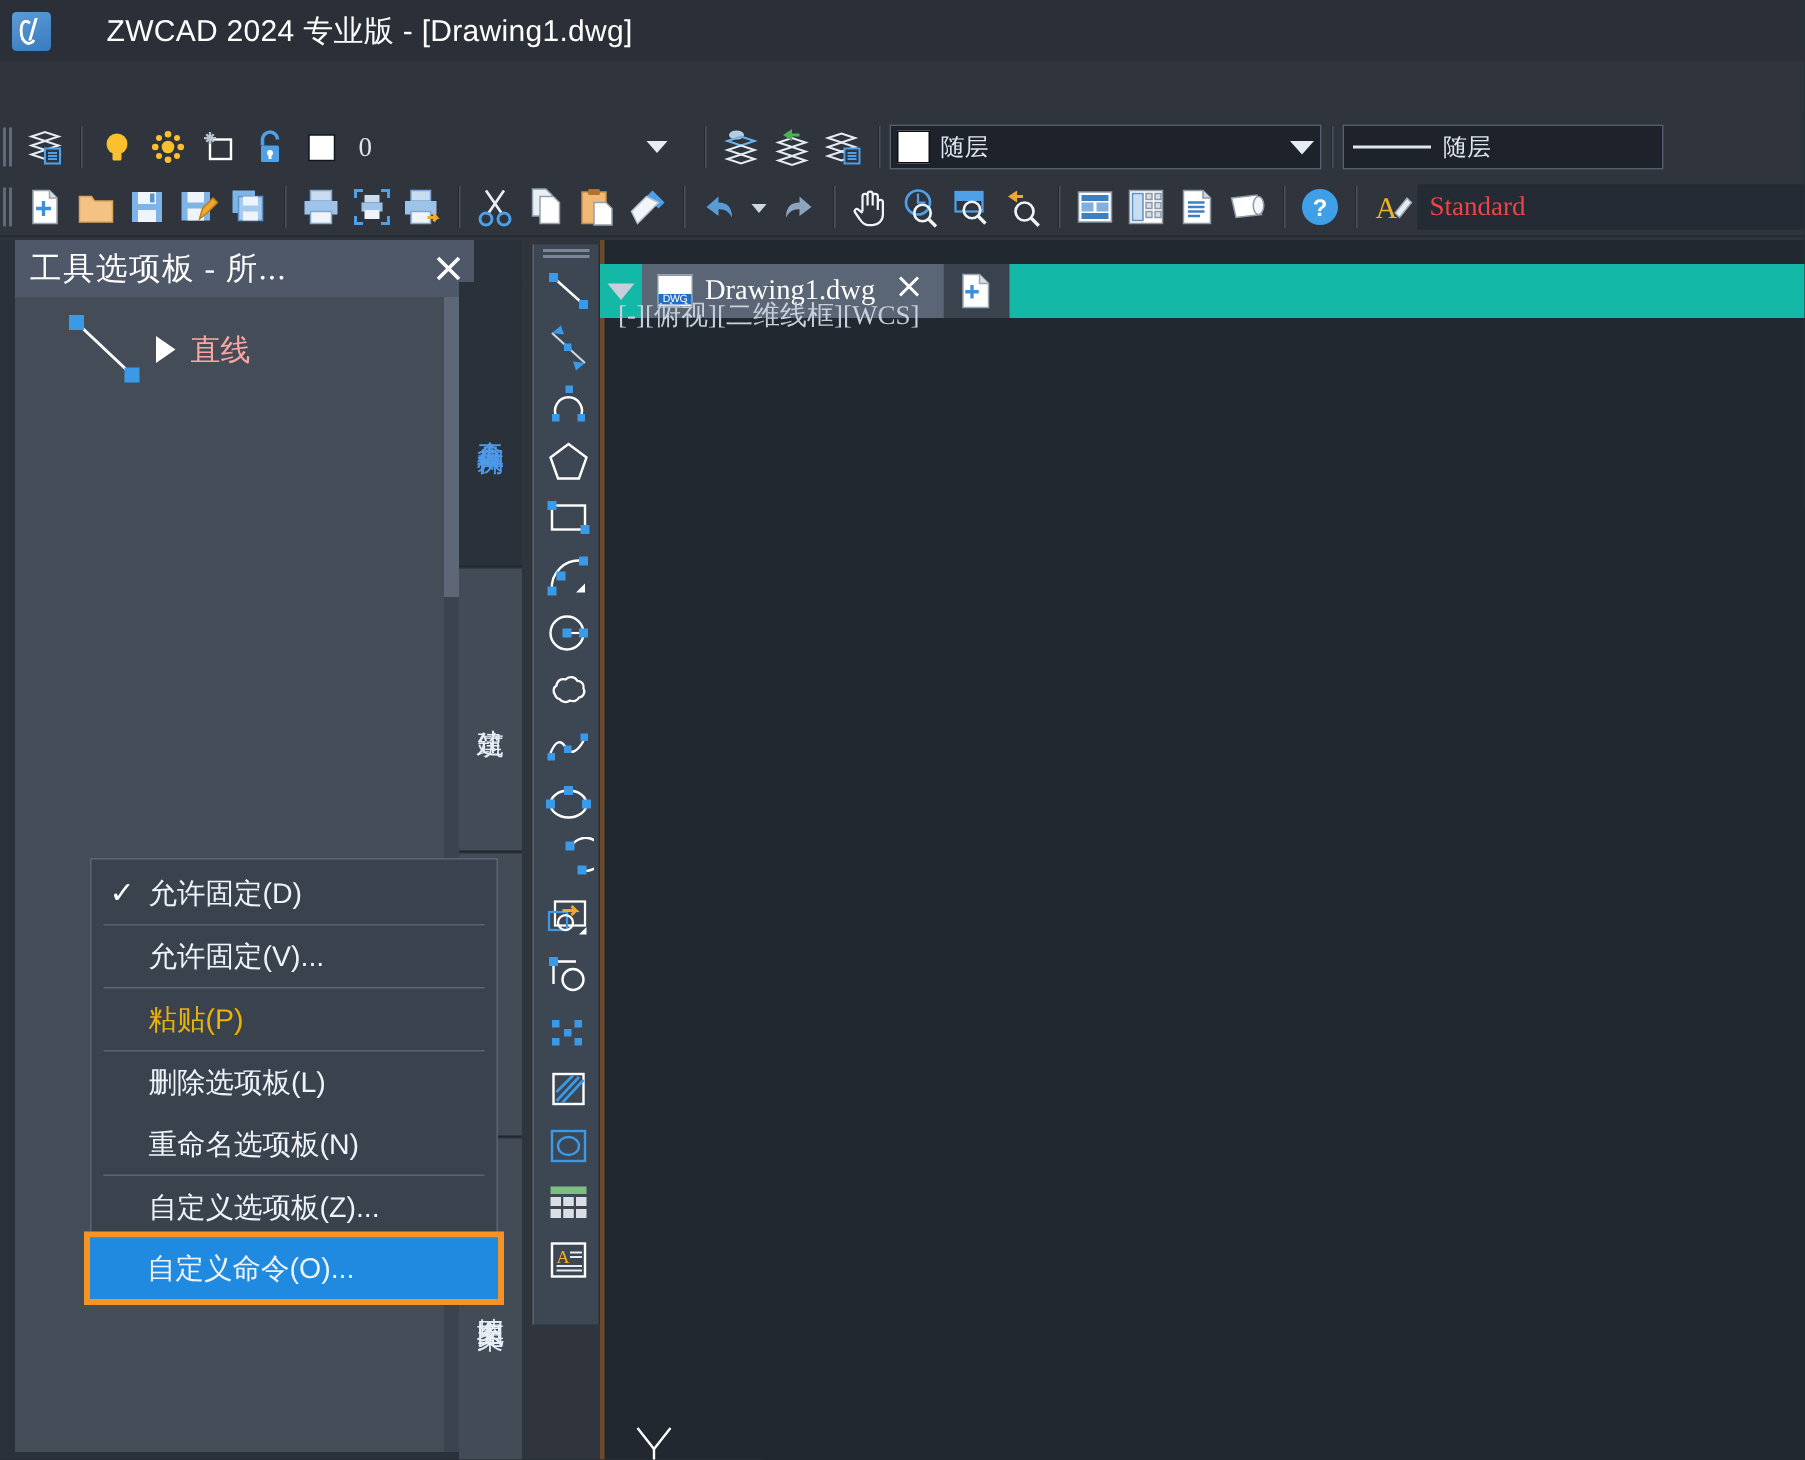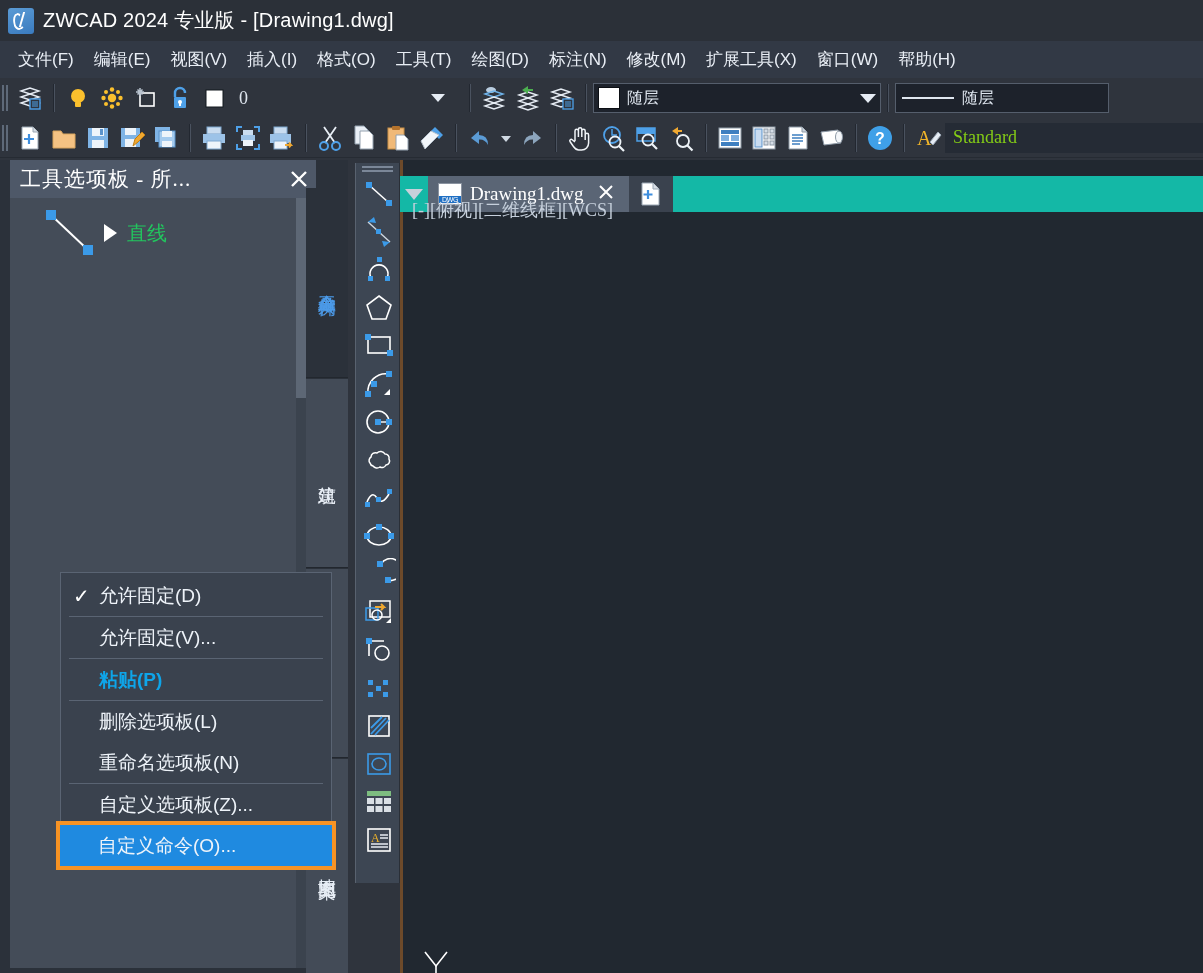--- a/index.html
+++ b/index.html
@@ -7,21 +7,21 @@
     width: 1203px; height: 973px;
     background: #2b3038;
     font-family: "Liberation Sans", "DejaVu Sans", sans-serif;
     overflow: hidden;
   }
   #app { position: relative; width: 1203px; height: 973px; background: #2f343d; }
 
   
   .titlebar {
     position: absolute; left: 0; top: 0; width: 1203px; height: 41px;
-    background: #2b3038; display: flex; align-items: center; padding-left: 8px;
+    background: #2b3038; display: flex; align-items: center; padding-left: 8px; gap: 28px;
   }
   .app-logo {
     width: 26px; height: 26px; border-radius: 3px; flex: 0 0 auto;
     background: linear-gradient(160deg,#5b9bd5 0%, #3a7bbf 100%);
     position: relative; margin-right: 9px;
   }
   .app-logo::before {
     content: ""; position: absolute; left: 5px; top: 5px; width: 7px; height: 13px;
     border: 2px solid #fff; border-radius: 50% 50% 50% 50%/60% 60% 40% 40%;
     border-right-color: transparent; transform: rotate(-12deg);
@@ -72,21 +72,21 @@
   .combo .cv { flex: 1 1 auto; white-space: nowrap; overflow: hidden; }
   .combo .dn {
     width: 0; height: 0; border-left: 8px solid transparent; border-right: 8px solid transparent;
     border-top: 9px solid #e6ecf4; margin-left: 6px; flex: 0 0 auto;
   }
   .linecombo { height:30px; background:#1d222b; border:1px solid #555e6c; display:flex;
     align-items:center; padding:0 6px; color:#dfe6ef; font-size:16px; flex:0 0 auto; }
   .lt-dash { width: 52px; height: 0; border-top: 2px solid #dfe6ef; margin-right: 8px; }
   .stylefield {
     height: 30px; background: #252b35; display:flex; align-items:center; padding: 0 8px;
-    color: #84cc16; font-family: "Liberation Serif", "DejaVu Serif", serif; font-size: 18px;
+    color: #ef4444; font-family: "Liberation Serif", "DejaVu Serif", serif; font-size: 18px;
     flex: 1 1 auto; min-width: 60px;
   }
 
   
   .palette {
     position: absolute; left: 0; top: 160px; width: 348px; height: 813px;
     background: #2b313a;
   }
   .palette-title {
     position: absolute; left: 10px; top: 0px; width: 306px; height: 38px;
@@ -105,21 +105,21 @@
     background: #444c58;
   }
   .palette-item {
     display: flex; align-items: center; height: 70px; padding-left: 28px; cursor: default;
   }
   .pi-icon { width: 66px; flex: 0 0 auto; display: flex; align-items: center; justify-content: center; }
   .pi-arrow {
     width: 0; height: 0; border-top: 9px solid transparent; border-bottom: 9px solid transparent;
     border-left: 13px solid #ffffff; margin-right: 10px; flex: 0 0 auto;
   }
-  .pi-label { color: #22c55e; font-size: 20px; white-space: nowrap; }
+  .pi-label { color: #fca5a5; font-size: 20px; white-space: nowrap; }
 
   .palette-scroll {
     position: absolute; right: 0; top: 0; width: 10px; height: 770px; background: #3b434e;
   }
   .palette-scroll .thumb { position:absolute; left:0; top:0; width:10px; height:200px; background:#5d6775; }
 
   
   .side-tabs { position: absolute; left: 306px; top: 0px; width: 42px; height: 813px; }
   .side-tab {
     position: absolute; left: 0; width: 42px; background: #434b57;
@@ -138,21 +138,21 @@
     position: absolute; left: 60px; top: 572px; width: 272px;
     background: #3a424e; border: 1px solid #5a6473; z-index: 40;
     padding: 2px 0;
   }
   .ctx-item {
     height: 41px; display: flex; align-items: center; padding-left: 12px;
     color: #eef3f9; font-size: 19px; white-space: nowrap; cursor: default;
   }
   .ctx-item .tick { width: 26px; flex: 0 0 auto; font-size: 20px; color: #ffffff; }
   .ctx-item .ctx-lbl { flex: 1 1 auto; }
-  .ctx-item.disabled { color: #0ea5e9; font-weight: bold; }
+  .ctx-item.disabled { color: #eab308; }
   .ctx-sep { height: 1px; background: #5a6473; margin: 0 8px; }
   .ctx-item.selected {
     background: #1f8ae0; outline: 4px solid #f79324; outline-offset: 0px;
     position: relative; z-index: 3; margin: 0 -1px;
   }
 
   
   .drawbar {
     position: absolute; left: 355px; top: 163px; width: 45px; height: 720px;
     background: #3d4653; border-left: 1px solid #59626f; border-right: 1px solid #2a2f37;
@@ -214,34 +214,20 @@
 </head>
 <body>
 
 <div id="app">
 
   <div class="titlebar">
     <div class="app-logo"></div>
     <div class="title-text">ZWCAD 2024 专业版 - [Drawing1.dwg]</div>
   </div>
 
-  <div class="menubar">
-    <div class="menu-item">文件(F)</div>
-    <div class="menu-item">编辑(E)</div>
-    <div class="menu-item">视图(V)</div>
-    <div class="menu-item">插入(I)</div>
-    <div class="menu-item">格式(O)</div>
-    <div class="menu-item">工具(T)</div>
-    <div class="menu-item">绘图(D)</div>
-    <div class="menu-item">标注(N)</div>
-    <div class="menu-item">修改(M)</div>
-    <div class="menu-item">扩展工具(X)</div>
-    <div class="menu-item">窗口(W)</div>
-    <div class="menu-item">帮助(H)</div>
-  </div>
 
   <div class="toolbar tb1">
     <div class="grip"></div>
 
     <div class="tbtn">
       <svg width="28" height="28" viewBox="0 0 28 28">
         <path d="M5 7 L14 4 L23 7 L14 10 Z" fill="none" stroke="#e6ecf4" stroke-width="1.4"></path>
         <path d="M5 13 L14 10 L23 13 L14 16 Z" fill="none" stroke="#e6ecf4" stroke-width="1.4"></path>
         <path d="M5 19 L14 16 L23 19 L14 22 Z" fill="none" stroke="#e6ecf4" stroke-width="1.4"></path>
         <rect x="14" y="15" width="10" height="10" fill="#2f343d" stroke="#4ea0e8" stroke-width="1.4"></rect>

